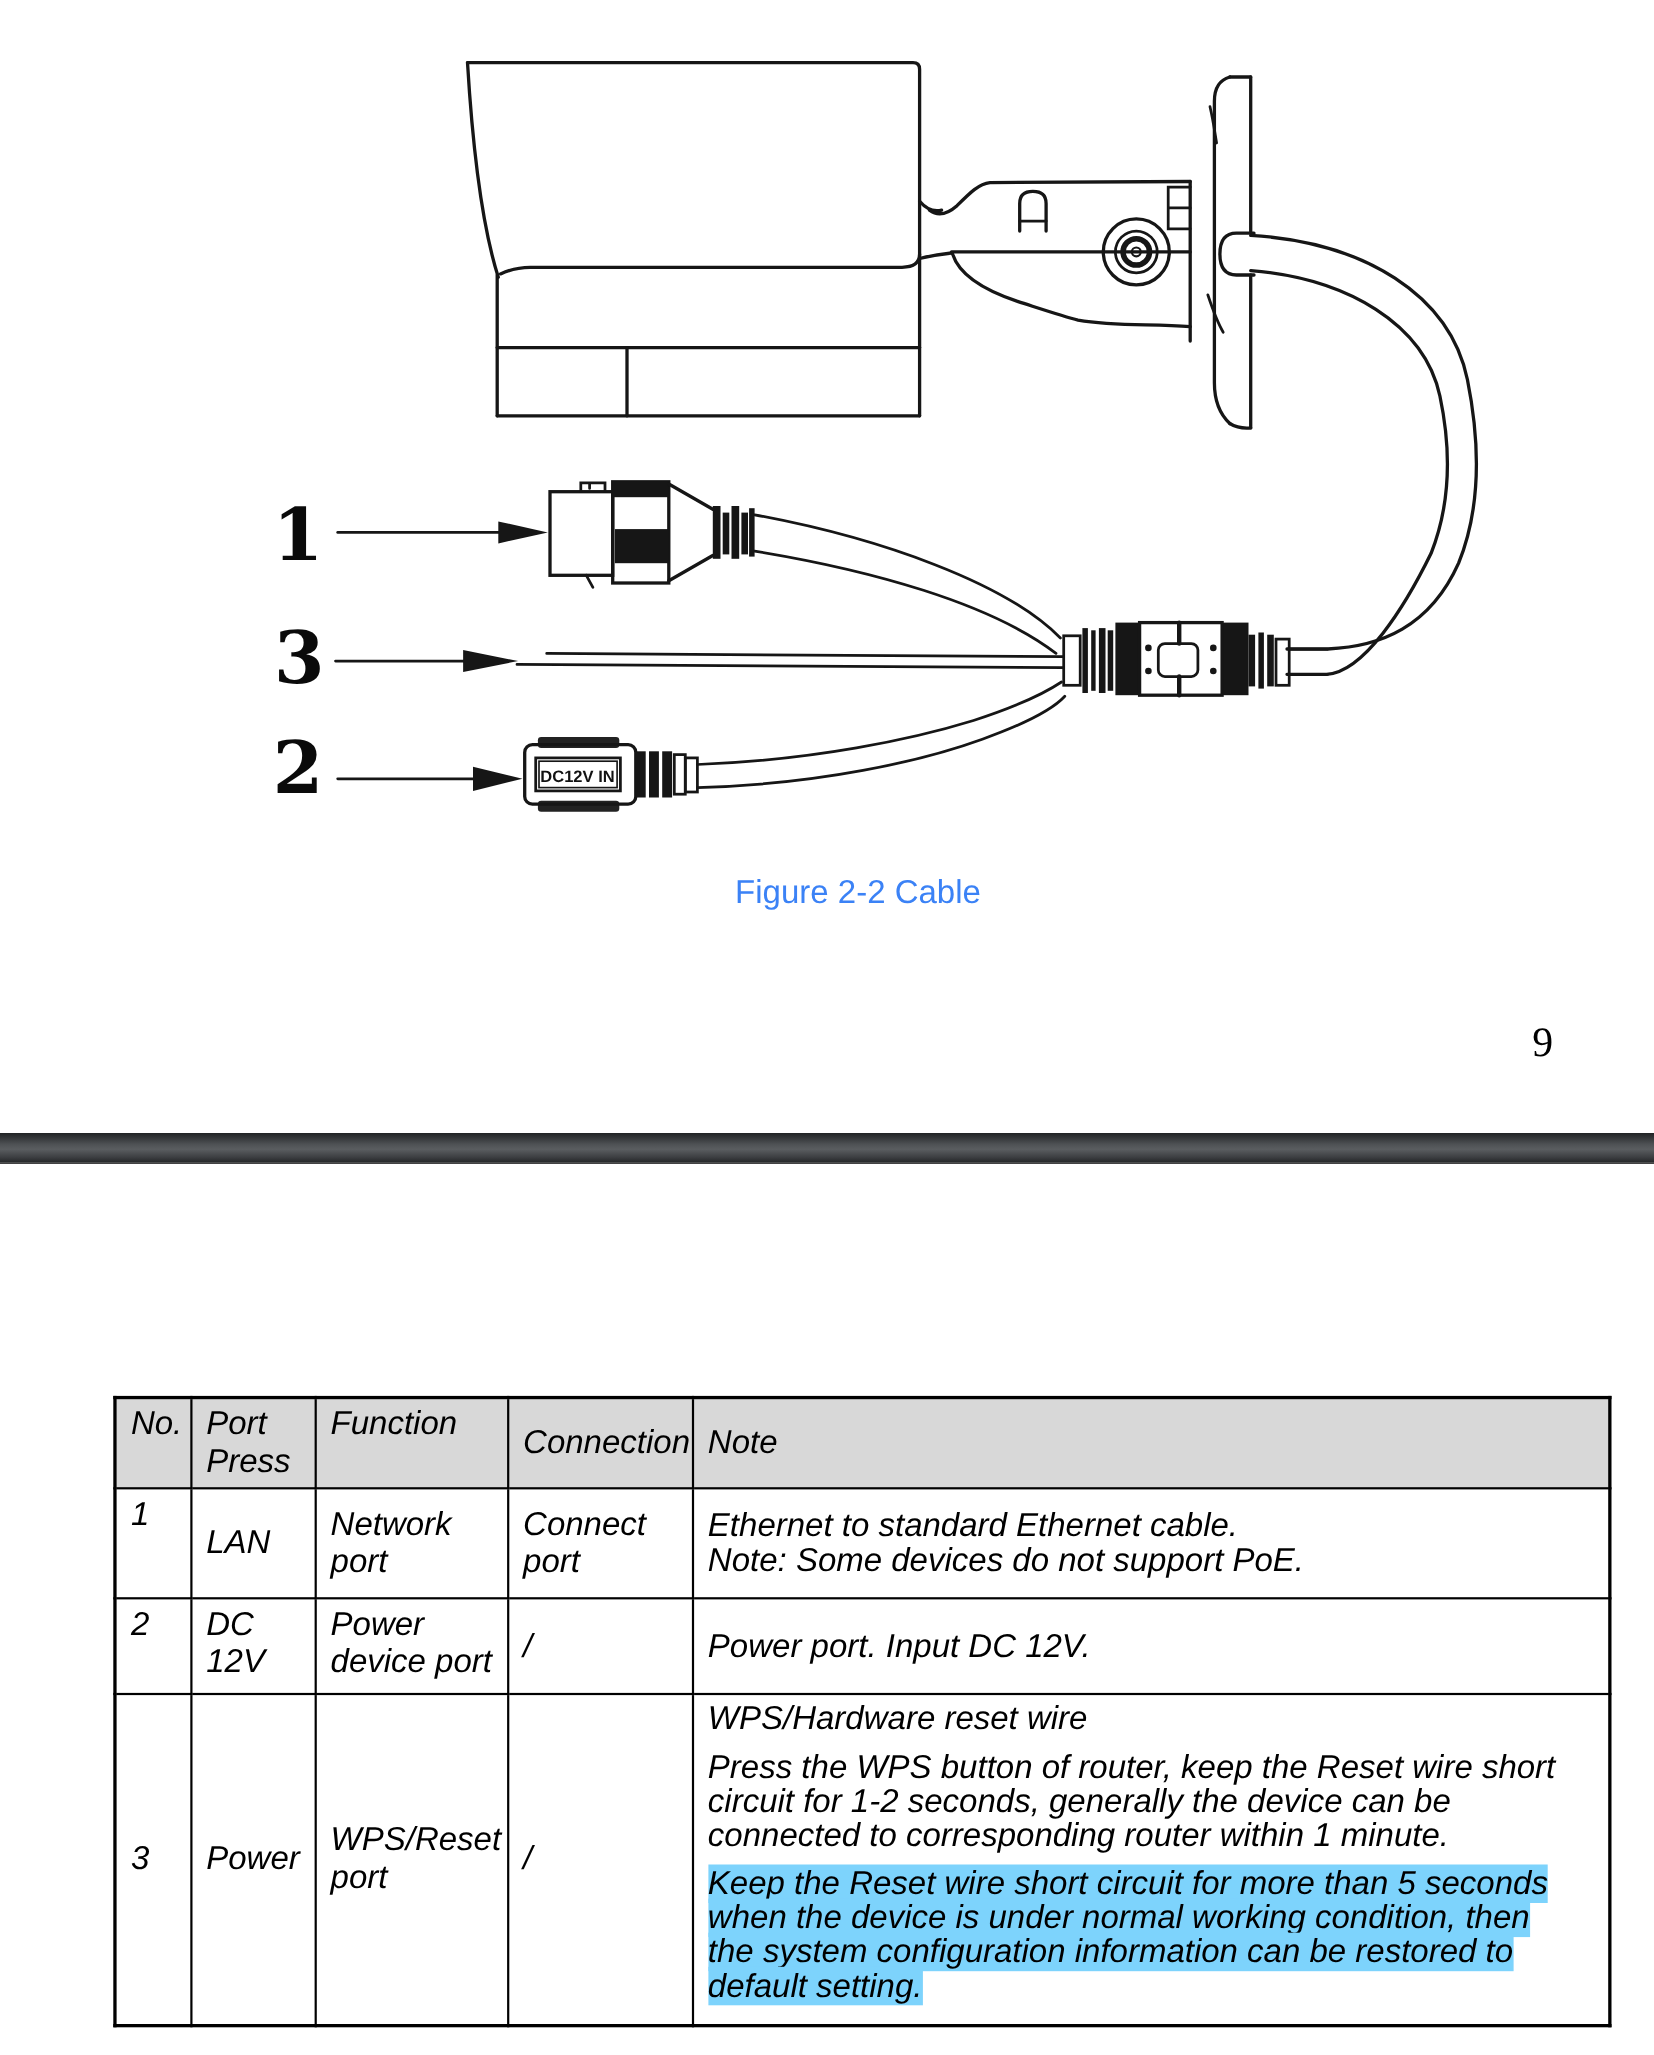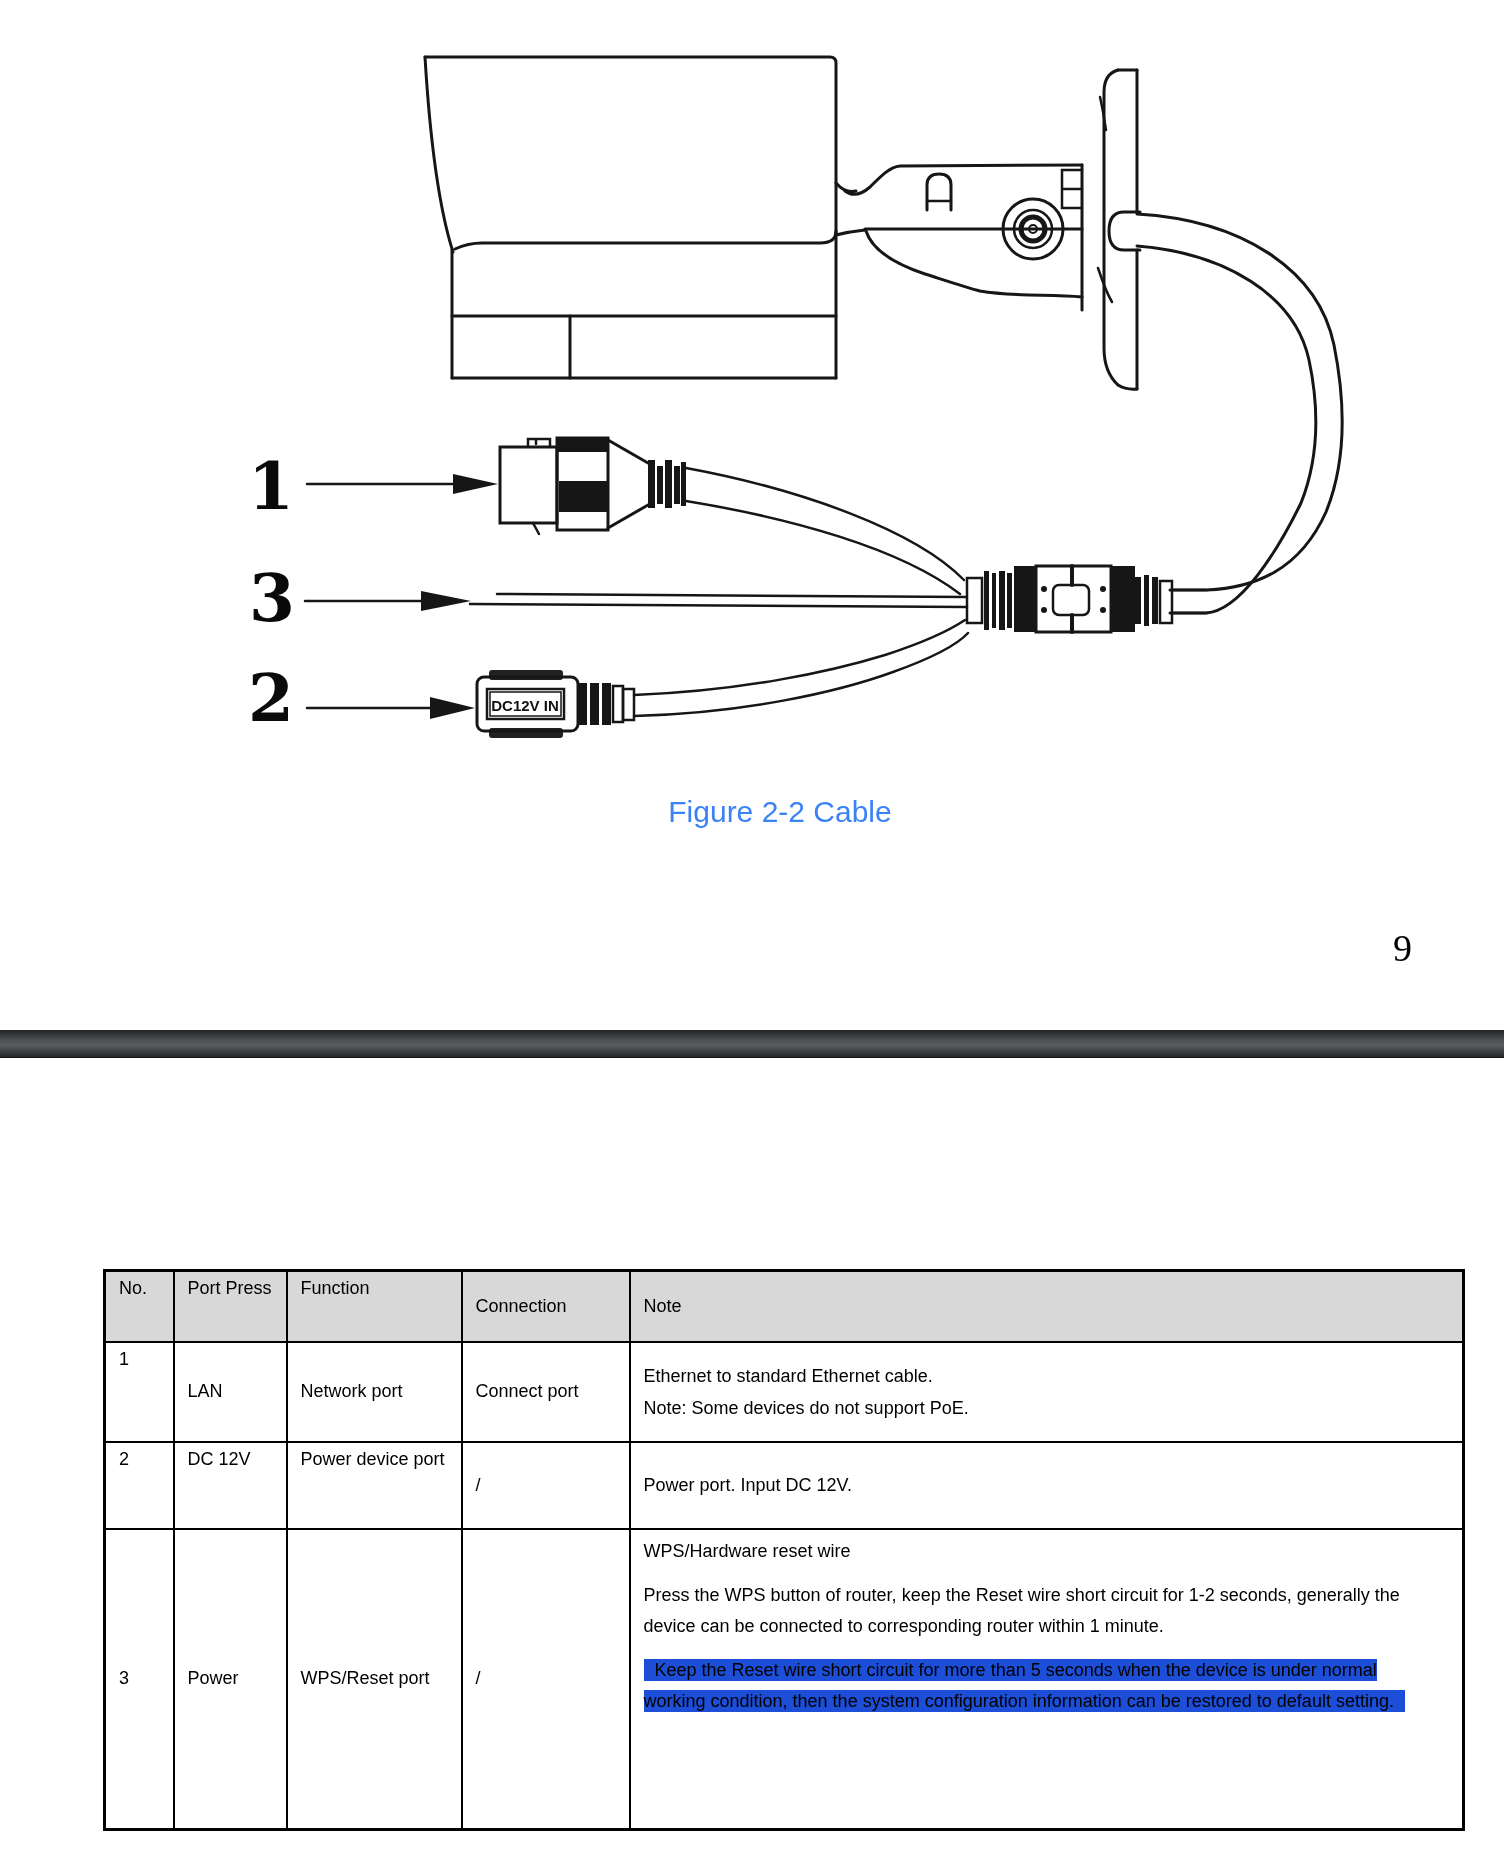--- a/index.html
+++ b/index.html
@@ -6,32 +6,32 @@
   body{width:1504px;height:1868px;position:relative;font-family:"Liberation Sans",sans-serif;color:#0a0a0a;overflow:hidden;}
   .page{position:absolute;left:0;top:0;width:1504px;height:1868px;background:#ffffff;}
   svg text{font-family:"DejaVu Serif",serif;}
   .fig-caption{position:absolute;left:590px;top:795px;width:380px;text-align:center;font-size:30px;color:#3b82f6;}
   .page-number{position:absolute;left:1393px;top:926px;font-family:"Liberation Serif",serif;font-size:38px;color:#000;}
   .separator{position:absolute;left:0;top:1030px;width:1504px;height:27px;
      background:linear-gradient(180deg,#212325 0%,#4e5154 38%,#5a5d60 55%,#3c3e41 82%,#232527 100%);
      border-bottom:1px solid #141516;}
   .intro{position:absolute;left:150px;top:1224px;font-size:27px;color:#4b4b1d;}
   table.ports{position:absolute;left:103px;top:1269px;width:1359px;border-collapse:collapse;table-layout:fixed;
-     font-size:18px;color:#000;}
+     font-size:30px;color:#000;font-style:italic;}
   table.ports th, table.ports td{border:2px solid #000;padding:6px 10px 6px 13px;font-weight:normal;text-align:left;}
   table.ports{border:3px solid #000;}
   table.ports thead th{background:#d8d8d8;}
   .va-top{vertical-align:top;}
   .va-mid{vertical-align:middle;}
   .just{text-align:justify;}
   td.note3{vertical-align:top;padding-top:12px;padding-right:46px;}
   .note-p{margin:0 18px 13px 0;line-height:31px;}
   .note-p:last-child{margin-bottom:0;}
   .note-line{line-height:32px;}
-  .hl{background:#1d4ed8;padding:1px 11px;}
+  .hl{background:#7dd3fc;padding:1px 0;}
 </style>
 </head>
 <body>
 
 <div class="page">
 
   <svg width="1504" height="1030" viewBox="0 0 1504 1030" style="position:absolute;left:0;top:0;" fill="none" stroke="#161616" stroke-width="3" stroke-linecap="round">
 
     <g>
       <path d="M425,57 H830 Q836,57 836,63 V378"></path>

